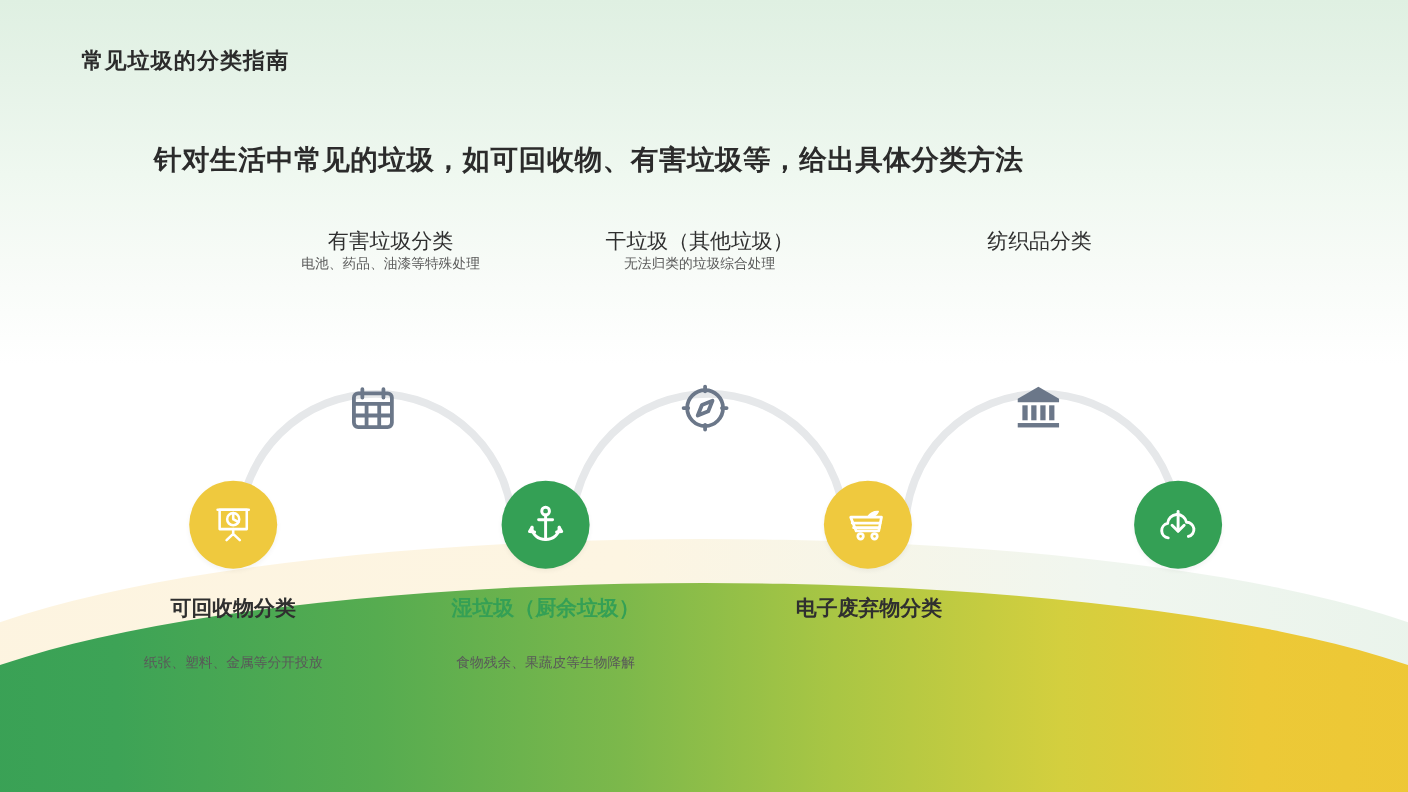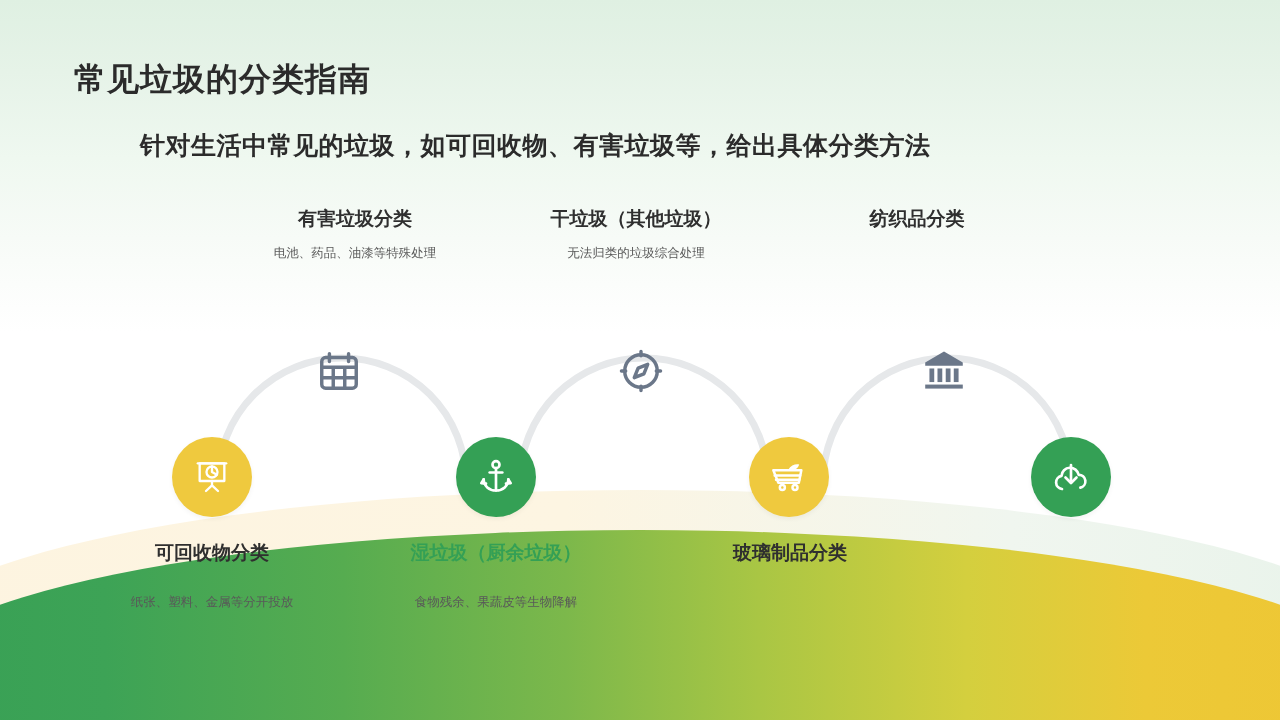--- a/index.html
+++ b/index.html
@@ -45,22 +45,22 @@
         #a9c644 58%,
         #d4cf3e 72%,
         #ecc937 84%,
         #efc634 100%);
     border-radius: 50% 50% 0 0 / 36% 36% 0 0;
   }
 
   
   .title {
     position: absolute;
-    left: 74px; top: 58px;
-    font-size: 32px;
+    left: 74px; top: 42px;
+    font-size: 20px;
     font-weight: bold;
     color: #2b2b2b;
     letter-spacing: 1px;
   }
   .subtitle {
     position: absolute;
     left: 140px; top: 129px;
     font-size: 25px;
     font-weight: bold;
     color: #2b2b2b;
@@ -74,33 +74,33 @@
     width: 1280px;
     height: 80px;
   }
   .top-item {
     position: absolute;
     text-align: center;
     width: 320px;
   }
   .top-item .ti-title {
     font-size: 19px;
-    font-weight: bold;
+    font-weight: normal;
     color: #2f2f2f;
     white-space: nowrap;
   }
   .top-item .ti-desc {
-    margin-top: 13px;
+    margin-top: 0;
     font-size: 12.5px;
     color: #595959;
     white-space: nowrap;
   }
   .top-item-0 { left: 195px; }
   .top-item-1 { left: 476px; }
-  .top-item-2 { left: 757px; }
+  .top-item-2 { left: 785px; }
 
   
   .arcs {
     position: absolute;
     left: 0; top: 300px;
     width: 1280px; height: 230px;
   }
 
   
   .arc-icon {
@@ -263,17 +263,17 @@
   <div class="bottom-items">
     <div class="bottom-item bi-0">
       <div class="bi-title">可回收物分类</div>
       <div class="bi-desc">纸张、塑料、金属等分开投放</div>
     </div>
     <div class="bottom-item bi-1 highlight-green">
       <div class="bi-title">湿垃圾（厨余垃圾）</div>
       <div class="bi-desc">食物残余、果蔬皮等生物降解</div>
     </div>
     <div class="bottom-item bi-2">
-      <div class="bi-title">玻璃制品分类</div>
+      <div class="bi-title">电子废弃物分类</div>
     </div>
   </div>
 
 </div>
 
 </body></html>

